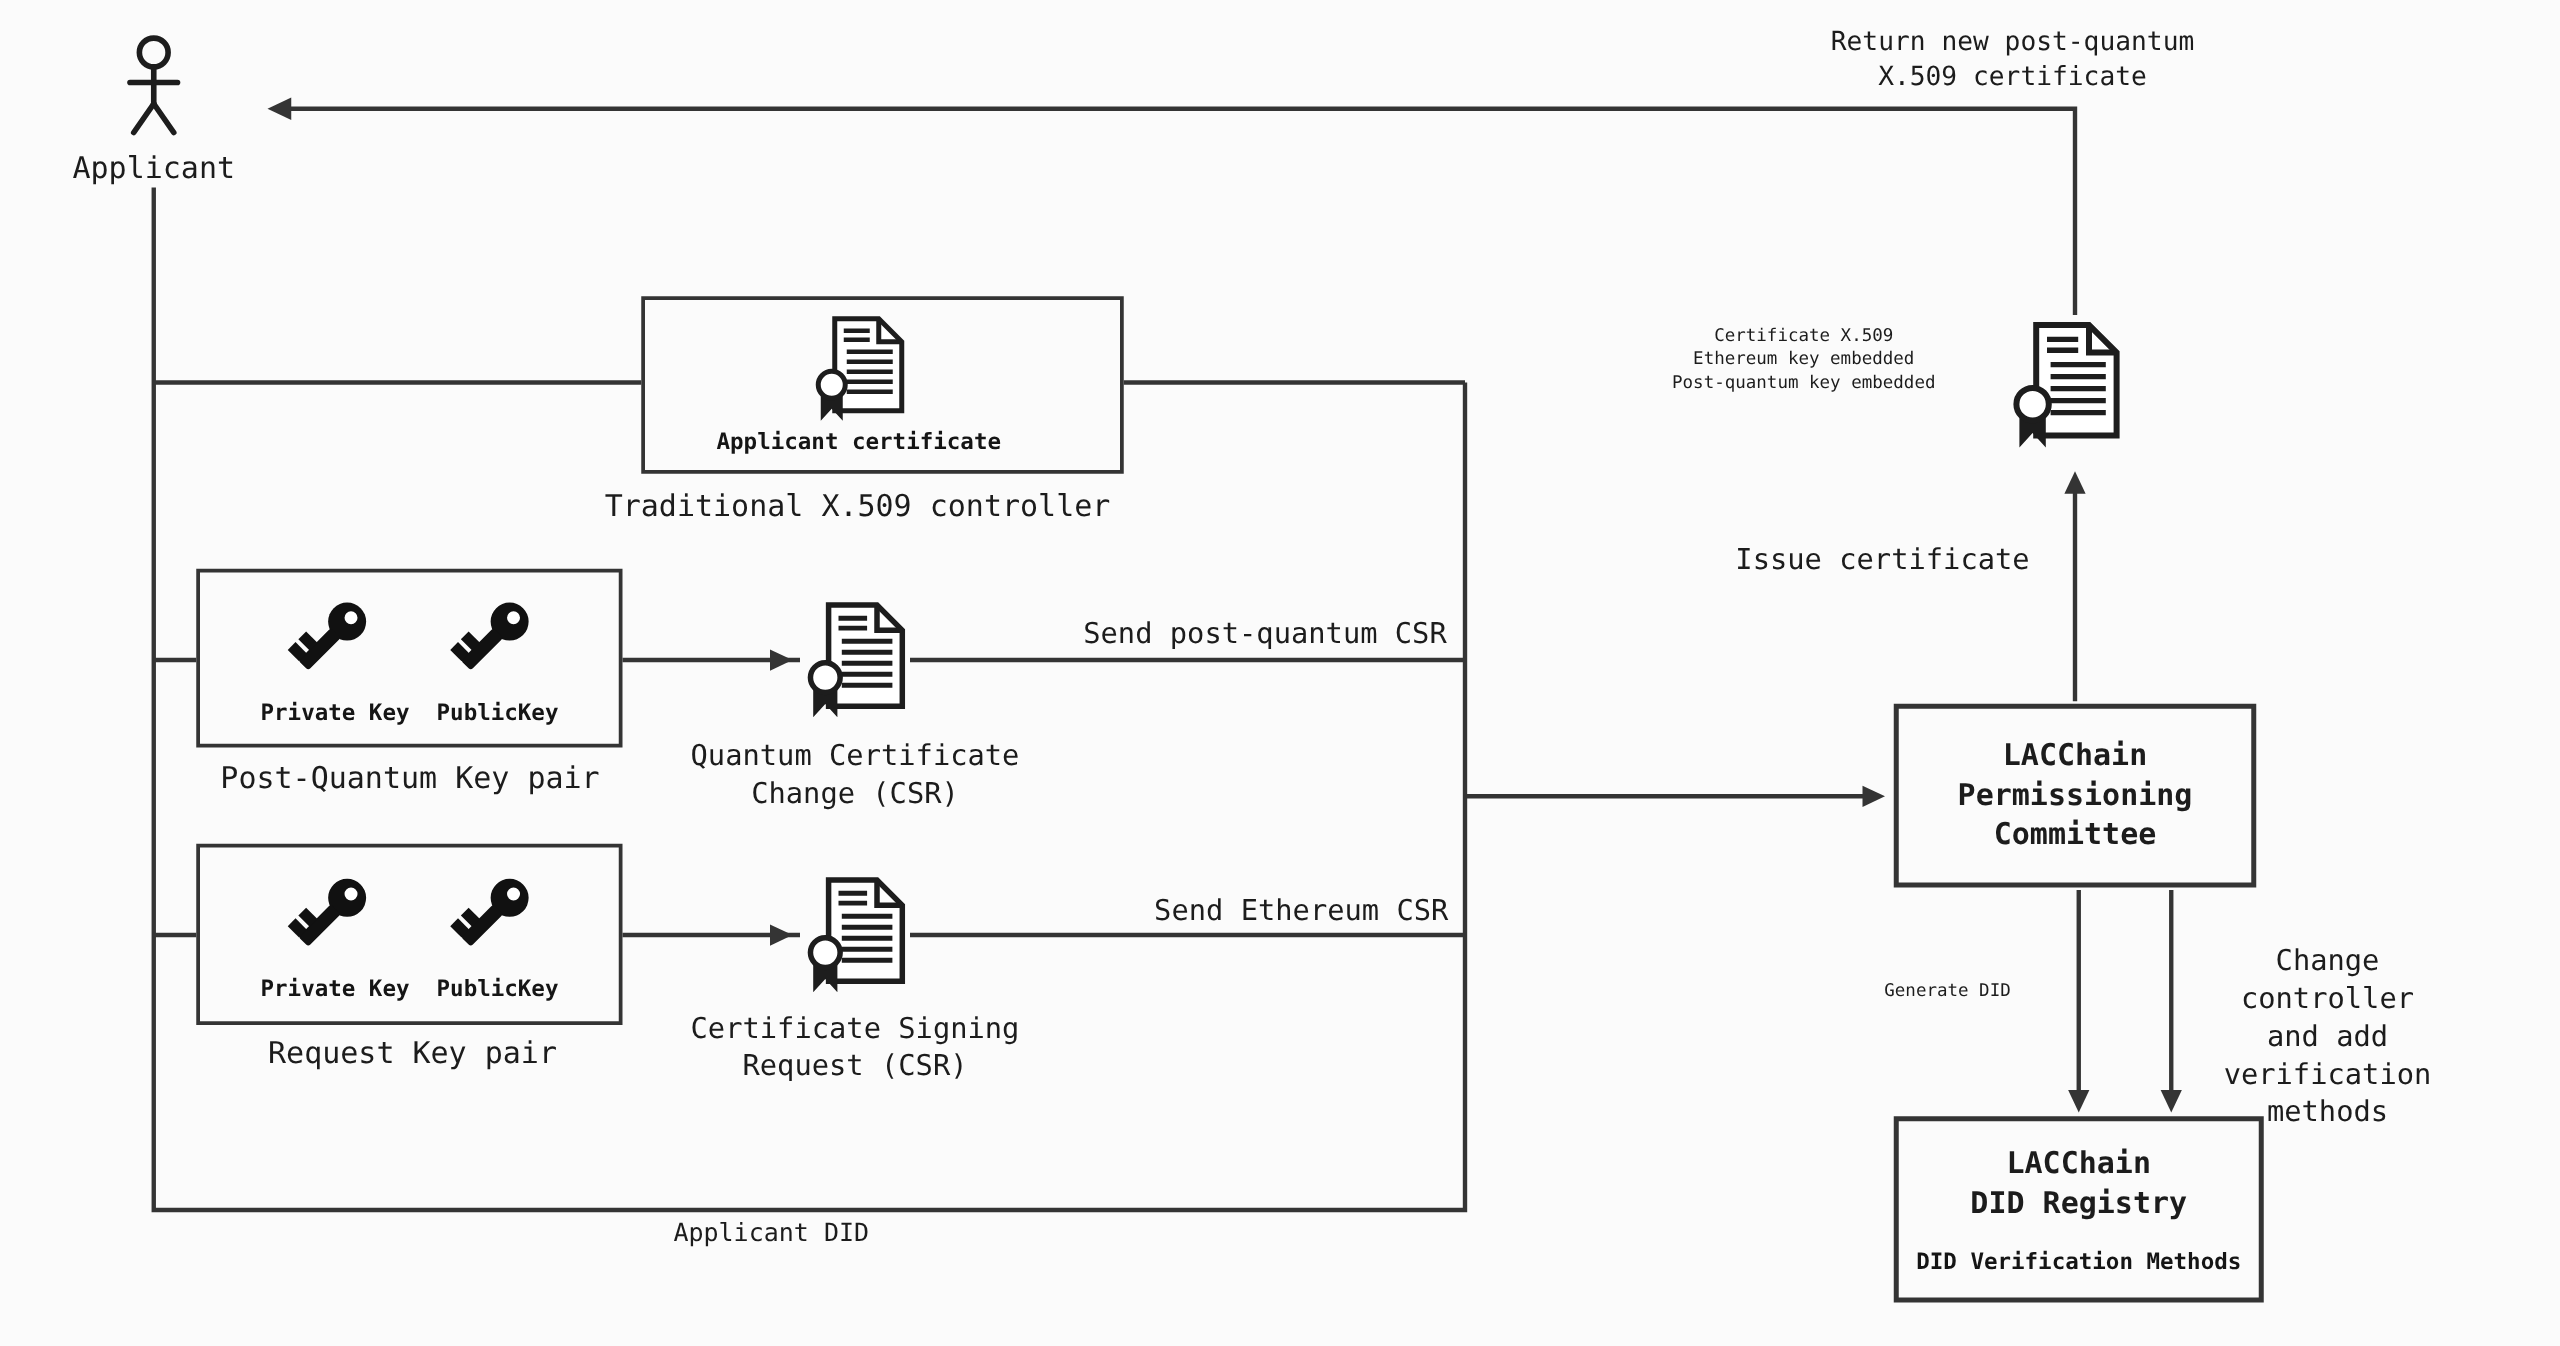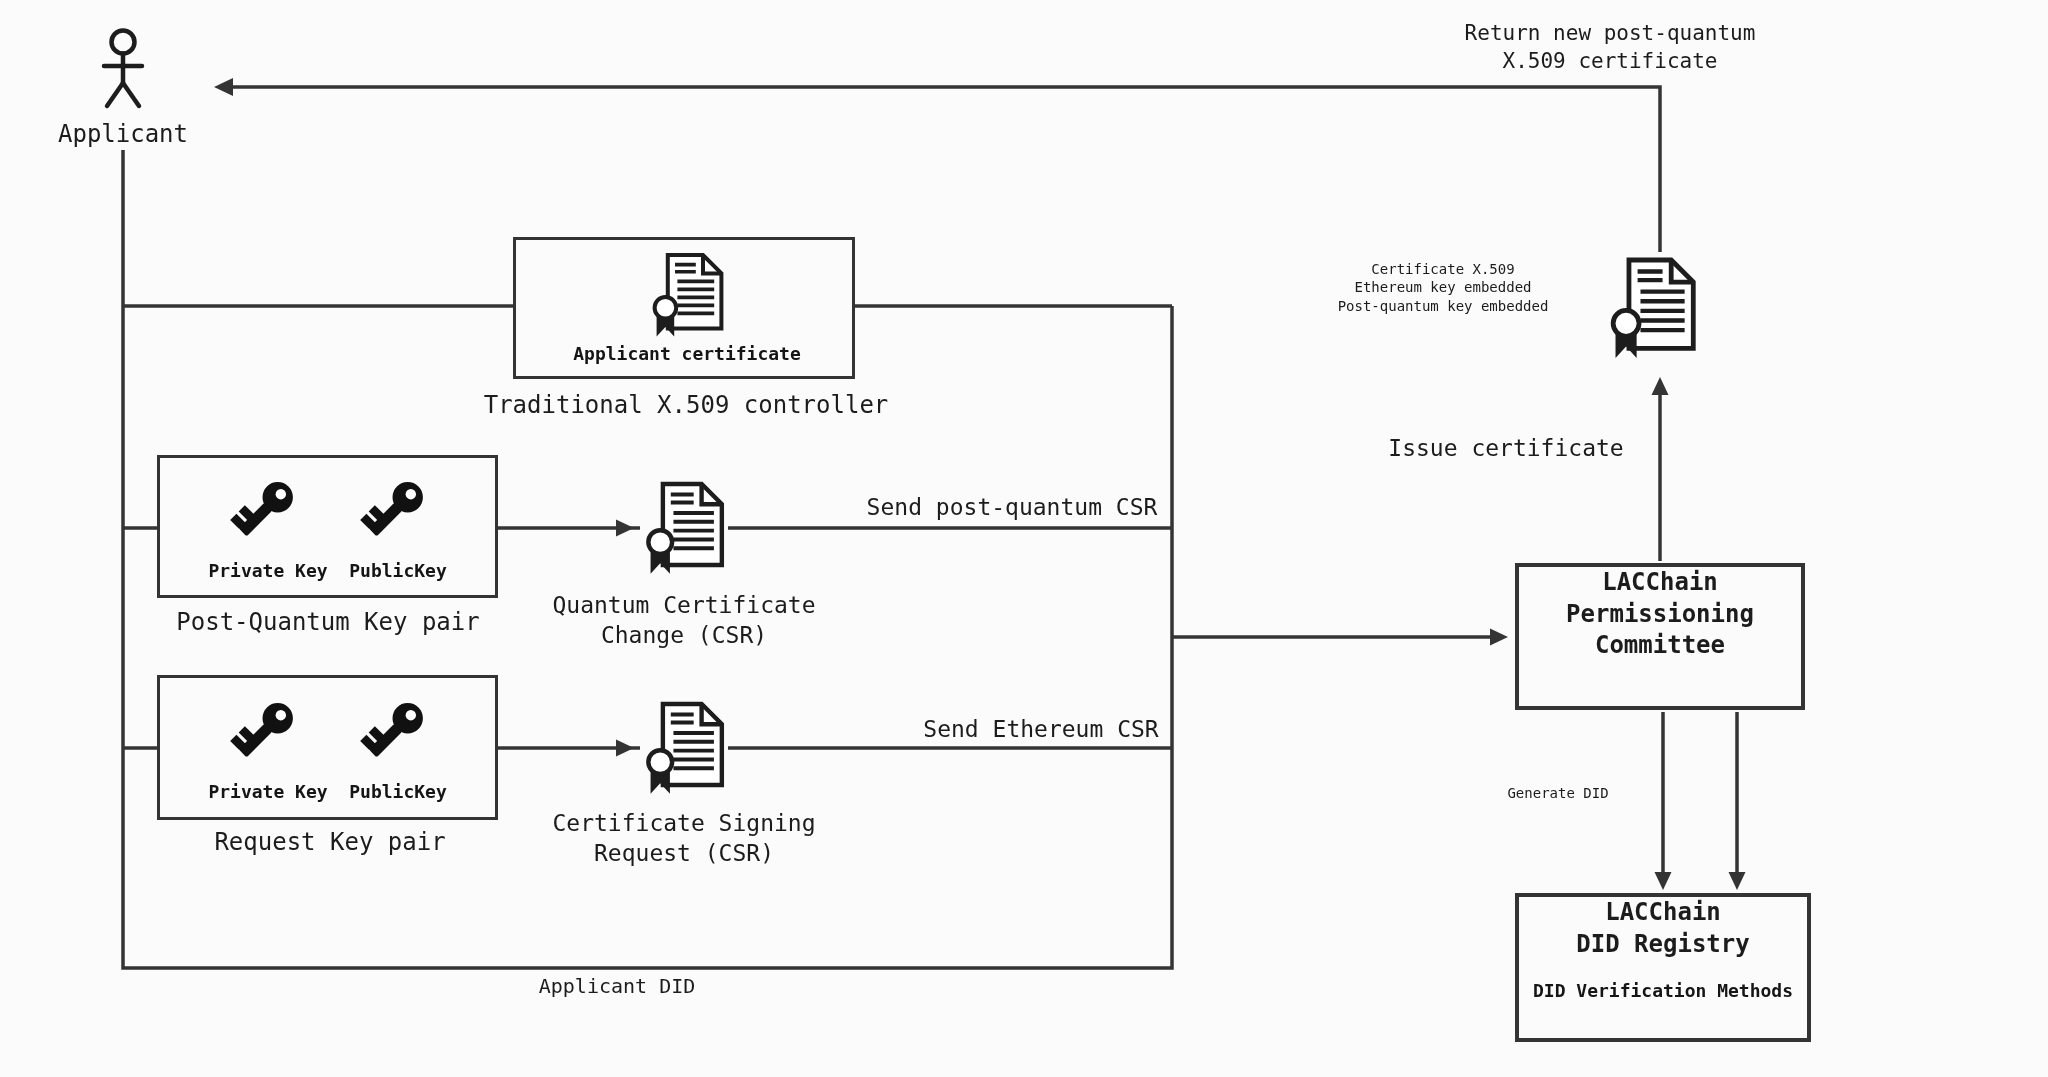--- a/index.html
+++ b/index.html
@@ -17,21 +17,21 @@
     position:absolute;background:#fbfbfb;border:3px solid #343434;box-sizing:border-box;
   }
   .box.thick{border-width:4px;}
   .iconbox{position:absolute;background:#fbfbfb;display:flex;align-items:center;justify-content:center;}
   .iconbox svg,.keyicon svg{width:100%;height:100%;display:block;}
   .innerlbl{
     position:absolute;transform:translateX(-50%);font-size:18px;font-weight:700;
     white-space:nowrap;color:#151515;text-align:center;
   }
   .keyicon{position:absolute;}
-  .centerflex{display:flex;flex-direction:column;align-items:center;justify-content:flex-start;height:100%;}
+  .centerflex{display:flex;flex-direction:column;align-items:center;justify-content:center;height:100%;}
   .boxlabel{font-size:24px;font-weight:700;line-height:1.32;text-align:center;white-space:pre-line;color:#1c1c1c;}
   .sublabel{font-size:18px;font-weight:700;text-align:center;white-space:nowrap;color:#151515;margin-top:20px;}
   .actor-svg{position:absolute;}
 </style>
 </head>
 <body>
 
 <div id="stage">
 
   <svg width="0" height="0" style="position:absolute" aria-hidden="true">
@@ -85,21 +85,21 @@
       <polygon points="1663,890 1654.5,872 1671.5,872"></polygon>
       <polygon points="1737,890 1728.5,872 1745.5,872"></polygon>
     </g>
   </svg>
 
   <svg class="actor-svg" style="left:92px;top:28px;width:62px;height:88px" viewBox="0 0 62 88">
     <use href="#sym-actor"></use>
   </svg>
   <div class="lbl s24" style="left:123px;top:119px">Applicant</div>
 
-  <div class="box" style="left:513px;top:237px;width:342px;height:142px">
+  <div class="box" style="left:513px;top:237px;width:386px;height:142px">
     <div class="iconbox" style="left:131px;top:8px;width:80px;height:94px">
       <svg viewBox="0 0 100 112">
           <use href="#sym-cert"></use>
         </svg>
     </div>
     <div class="innerlbl" style="left:171px;top:103px">Applicant certificate</div>
   </div>
   <div class="lbl s24" style="left:686px;top:390px">Traditional X.509 controller</div>
 
   <div class="box" style="left:157px;top:455px;width:341px;height:143px">
@@ -174,15 +174,18 @@
       <div class="sublabel">DID Verification Methods</div>
     </div>
   </div>
 
   <div class="lbl s21" style="left:1610px;top:20px">Return new post-quantum
 X.509 certificate</div>
   <div class="lbl s23" style="left:1012px;top:492px">Send post-quantum CSR</div>
   <div class="lbl s23" style="left:1041px;top:714px">Send Ethereum CSR</div>
   <div class="lbl s23" style="left:1506px;top:433px">Issue certificate</div>
   <div class="lbl s22" style="left:1558px;top:784px">Generate DID</div>
+  <div class="lbl s23" style="left:1862px;top:754px">Change controller
+and add verification
+methods</div>
   <div class="lbl s20" style="left:617px;top:973px">Applicant DID</div>
 
 </div>
 
 </body></html>

